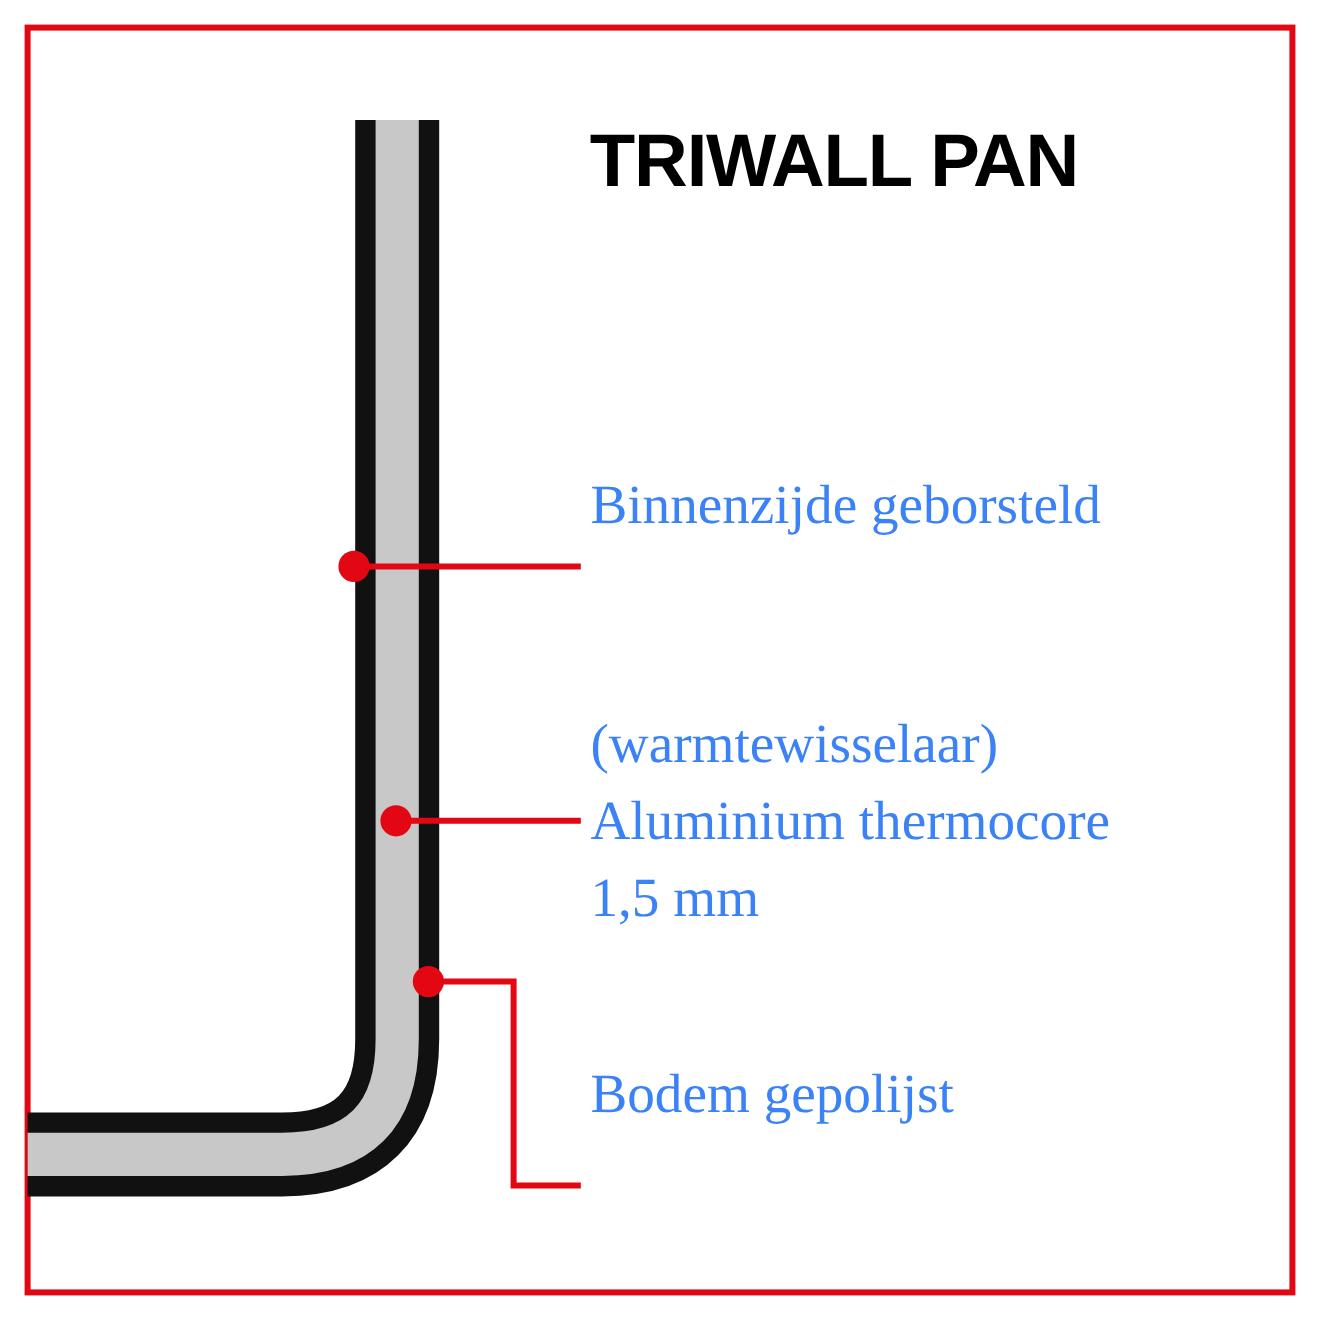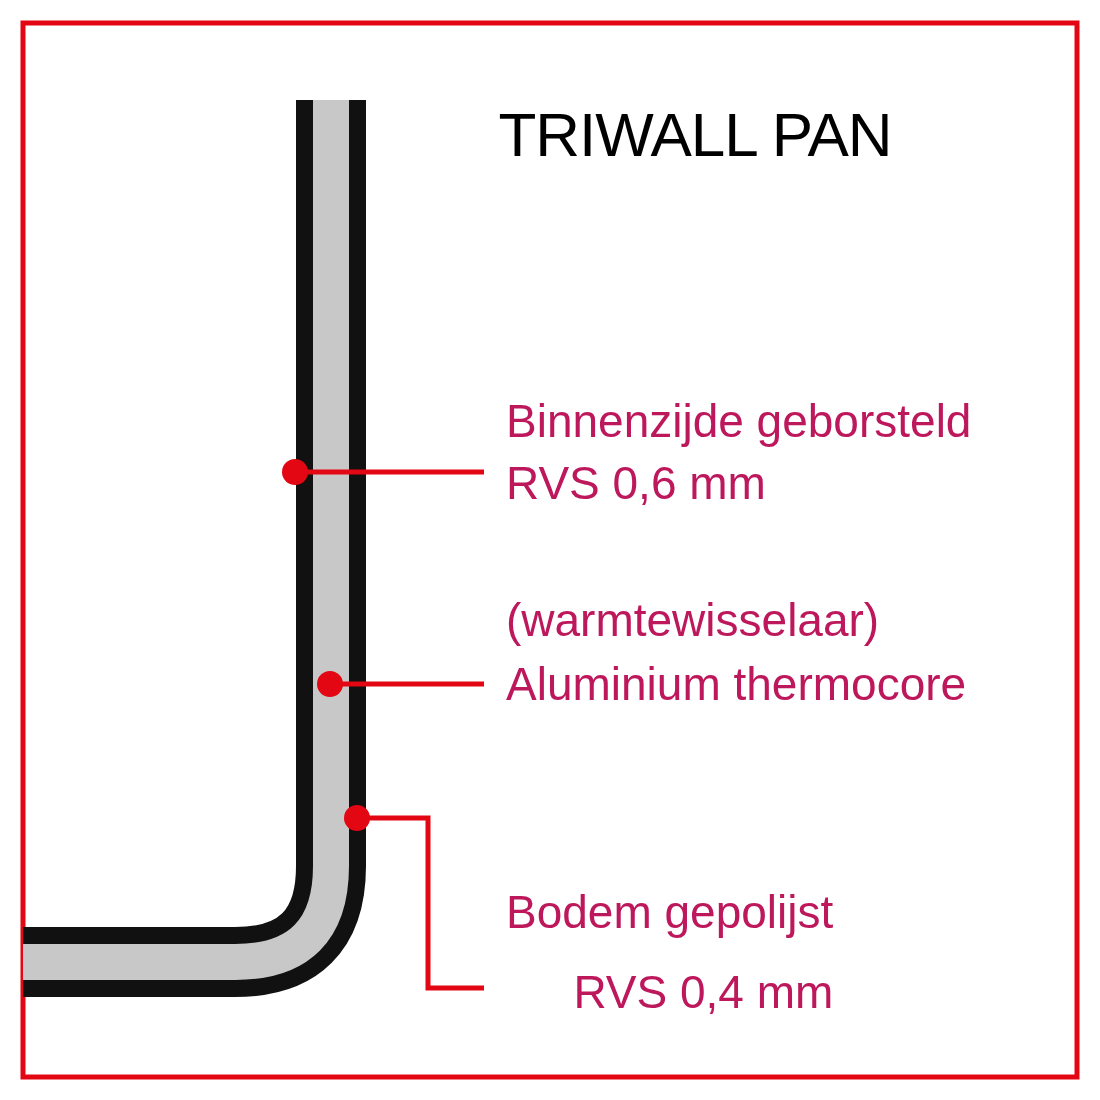--- a/index.html
+++ b/index.html
@@ -21,36 +21,37 @@
     top: 0;
     width: 1100px;
     height: 1100px;
   }
   .title {
     position: absolute;
     left: 380px;
     top: 96px;
     width: 630px;
     text-align: center;
-    font-weight: normal;
+    font-weight: bold;
     font-size: 62px;
     line-height: 77px;
     letter-spacing: -1px;
     color: #000000;
   }
   .label-block {
     position: absolute;
-    left: 506px;
-    color: #be185d;
+    left: 492px;
+    color: #3b82f6;
     font-size: 46px;
     white-space: nowrap;
+    font-family: Liberation Serif, serif;
   }
   .label-1 { top: 390px; line-height: 62px; }
   .label-2 { top: 588px; line-height: 64px; }
-  .label-3 { top: 872px; line-height: 80px; text-align: right; }
+  .label-3 { top: 872px; line-height: 80px; }
 </style>
 </head>
 <body>
 
 <div class="stage">
 
   <svg class="diagram-svg" viewBox="0 0 1100 1100">
 
     <rect x="23" y="23" width="1054" height="1054" fill="none" stroke-width="5" stroke="#e30613"></rect>
 
@@ -67,26 +68,25 @@
     <polyline points="357,818 428,818 428,988 484,988" fill="none" stroke-width="5" stroke="#e30613"></polyline>
     <circle cx="357" cy="818" r="13" fill="#e30613"></circle>
   </svg>
 
   <div class="title">
     <div>TRIWALL PAN</div>
   </div>
 
   <div class="label-block label-1">
     <div>Binnenzijde geborsteld</div>
-    <div>RVS 0,6 mm</div>
   </div>
 
   <div class="label-block label-2">
     <div>(warmtewisselaar)</div>
     <div>Aluminium thermocore</div>
+    <div>1,5 mm</div>
   </div>
 
   <div class="label-block label-3">
     <div>Bodem gepolijst</div>
-    <div>RVS 0,4 mm</div>
   </div>
 
 </div>
 
 </body></html>

